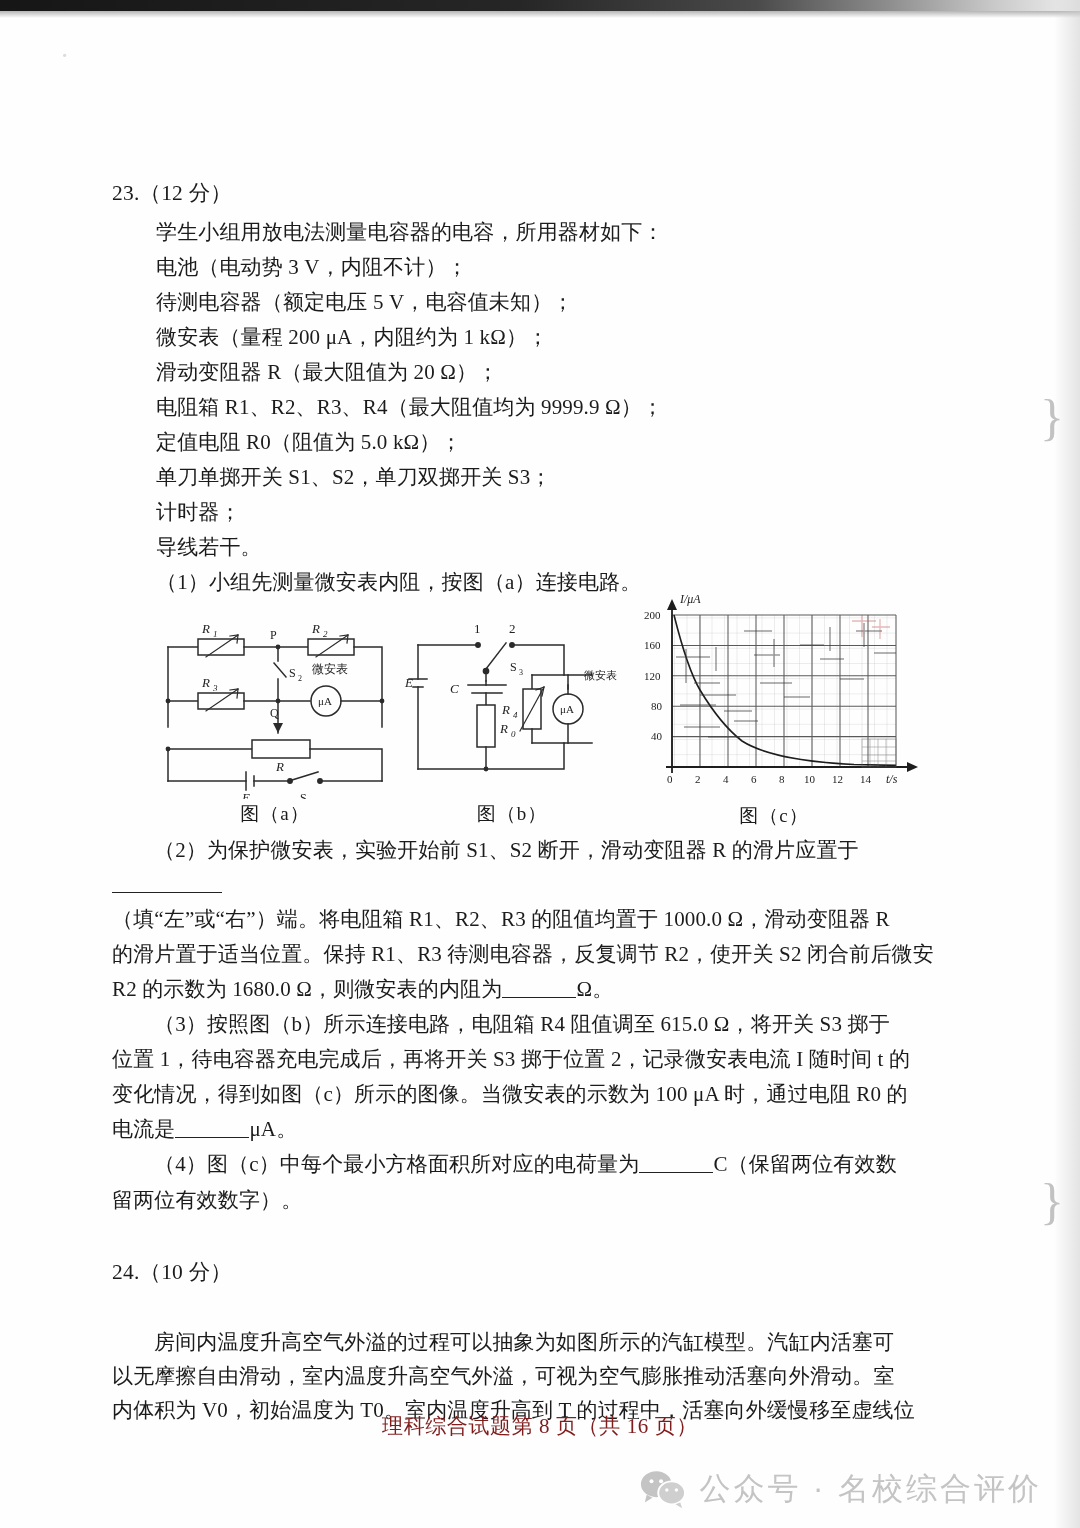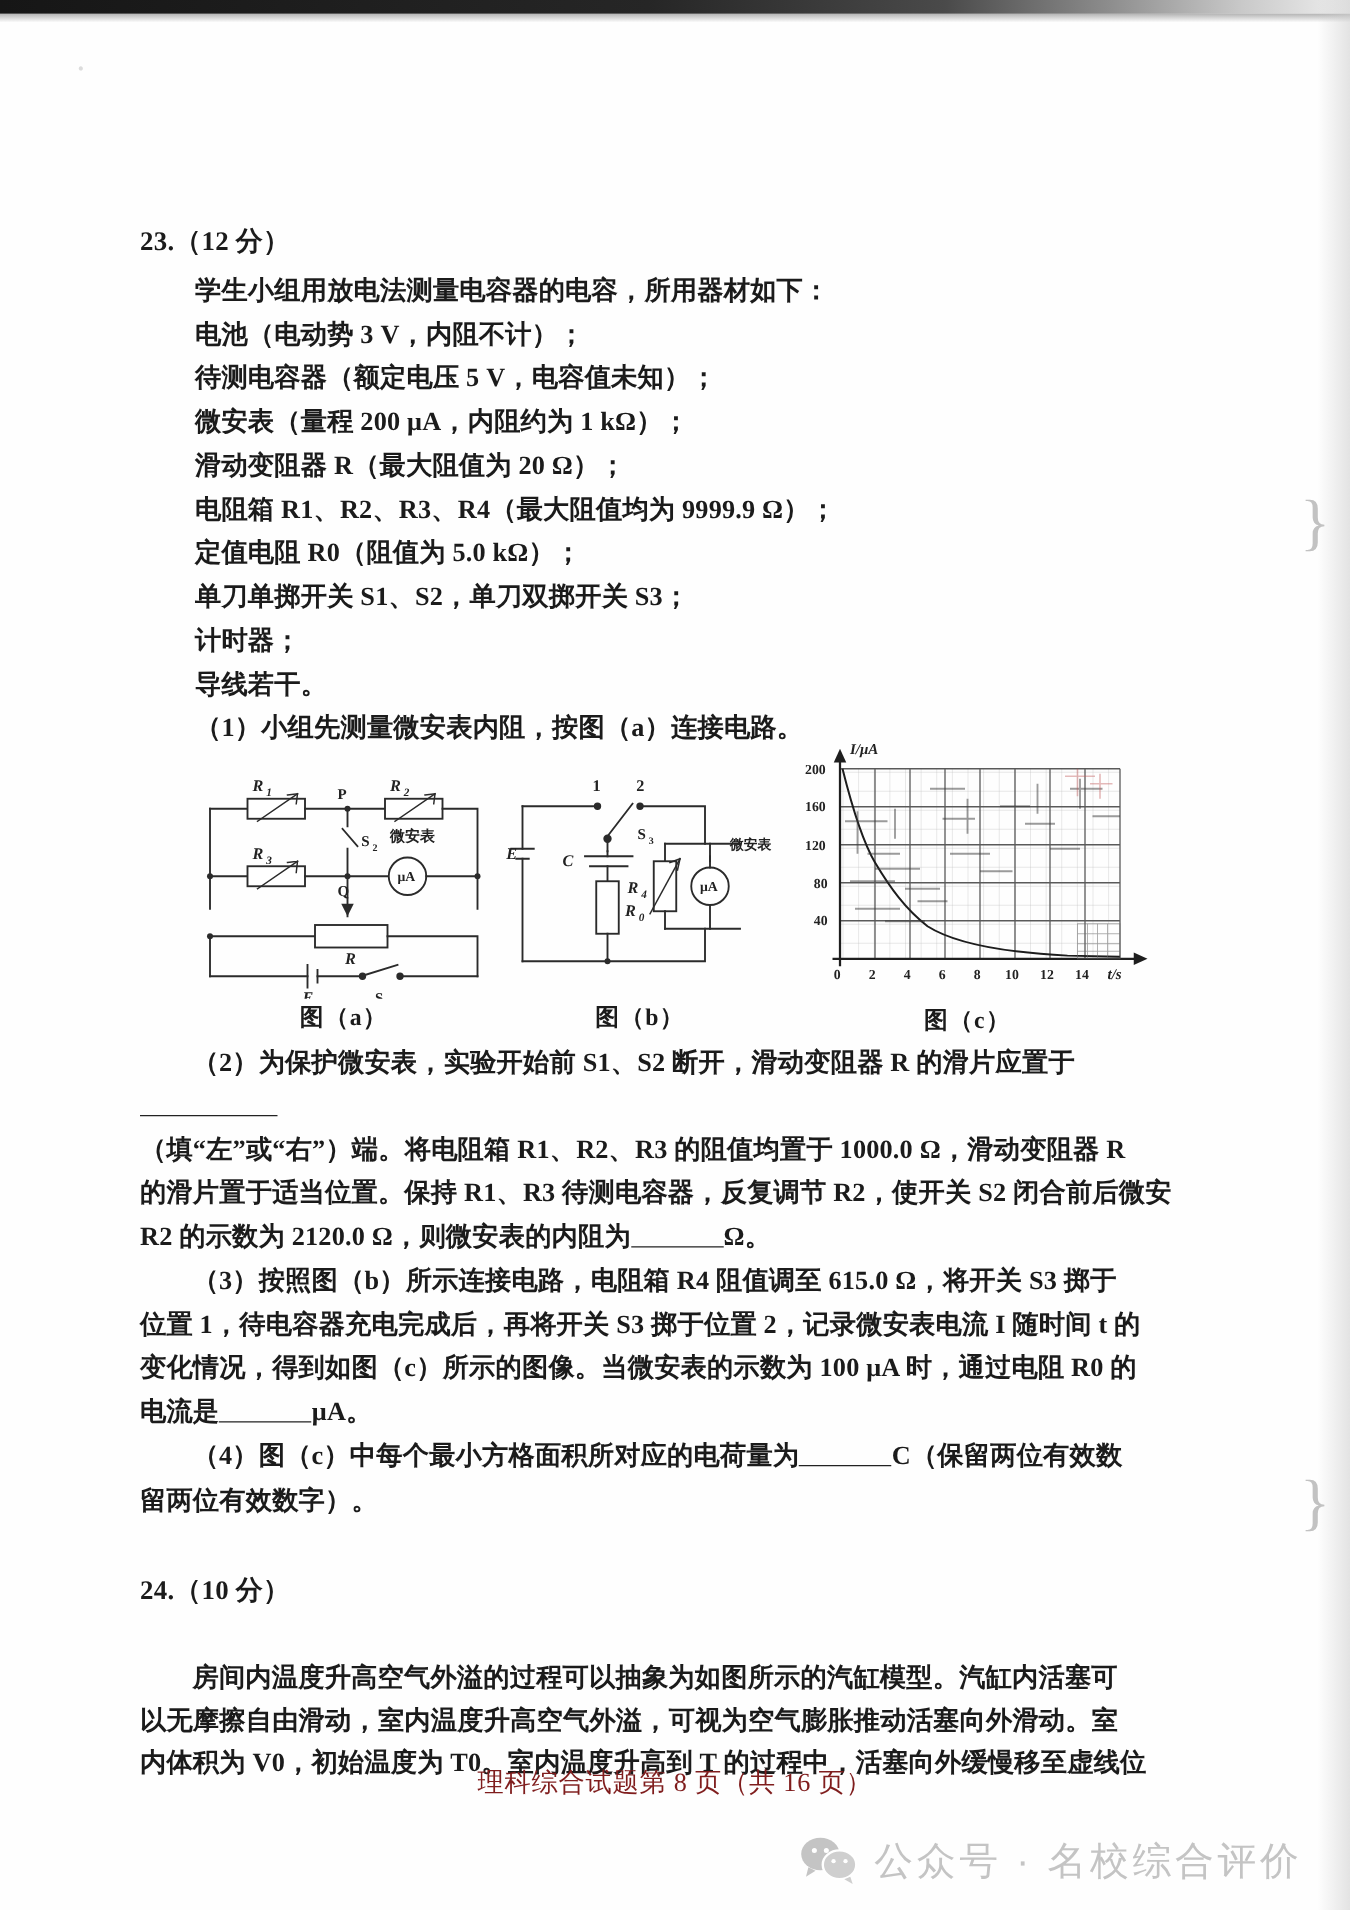--- a/index.html
+++ b/index.html
@@ -44,21 +44,20 @@
     font-size: 50px;
     font-family: "Liberation Serif", serif;
     user-select: none;
   }
 
   .content {
     position: absolute;
     left: 112px;
     top: 178px;
     width: 830px;
-    font-weight: bold;
   }
 
   
   .q-head {
     font-size: 21.5px;
     line-height: 1.45;
     letter-spacing: .2px;
     margin: 0 0 6px 0;
   }
   .body-line {
@@ -118,20 +117,21 @@
     text-align: center;
     font-size: 21px;
     color: #7f1d1d;
     letter-spacing: .6px;
   }
   .watermark {
     position: absolute;
     right: 38px;
     top: 1468px;
     display: flex;
+    align-items: center;
     gap: 13px;
     color: #c4c4c4;
     font-size: 31px;
     font-family: "Liberation Sans", sans-serif;
     letter-spacing: 3px;
     user-select: none;
   }
   .wechat-icon { width: 46px; height: 40px; }
   .q24-block { margin-top: 40px; }
 </style>
@@ -392,21 +392,21 @@
 
       </div>
 
       <div class="para-block">
         <p class="body-line">
           <span style="padding-left:42px;">（2）为保护微安表，实验开始前 S1、S2 断开，滑动变阻器 R 的滑片应置于</span><span class="blank long"></span>
         </p>
         <p class="body-line">（填“左”或“右”）端。将电阻箱 R1、R2、R3 的阻值均置于 1000.0 Ω，滑动变阻器 R</p>
         <p class="body-line">的滑片置于适当位置。保持 R1、R3 待测电容器，反复调节 R2，使开关 S2 闭合前后微安</p>
         <p class="body-line">
-          <span>R2 的示数为 2120.0 Ω，则微安表的内阻为</span><span class="blank short"></span><span>Ω。</span>
+          <span>R2 的示数为 1680.0 Ω，则微安表的内阻为</span><span class="blank short"></span><span>Ω。</span>
         </p>
       </div>
 
       <div class="para-block">
         <p class="body-line" style="padding-left:42px;">（3）按照图（b）所示连接电路，电阻箱 R4 阻值调至 615.0 Ω，将开关 S3 掷于</p>
         <p class="body-line">位置 1，待电容器充电完成后，再将开关 S3 掷于位置 2，记录微安表电流 I 随时间 t 的</p>
         <p class="body-line">变化情况，得到如图（c）所示的图像。当微安表的示数为 100 μA 时，通过电阻 R0 的</p>
         <p class="body-line">
           <span>电流是</span><span class="blank short"></span><span>μA。</span>
         </p>

